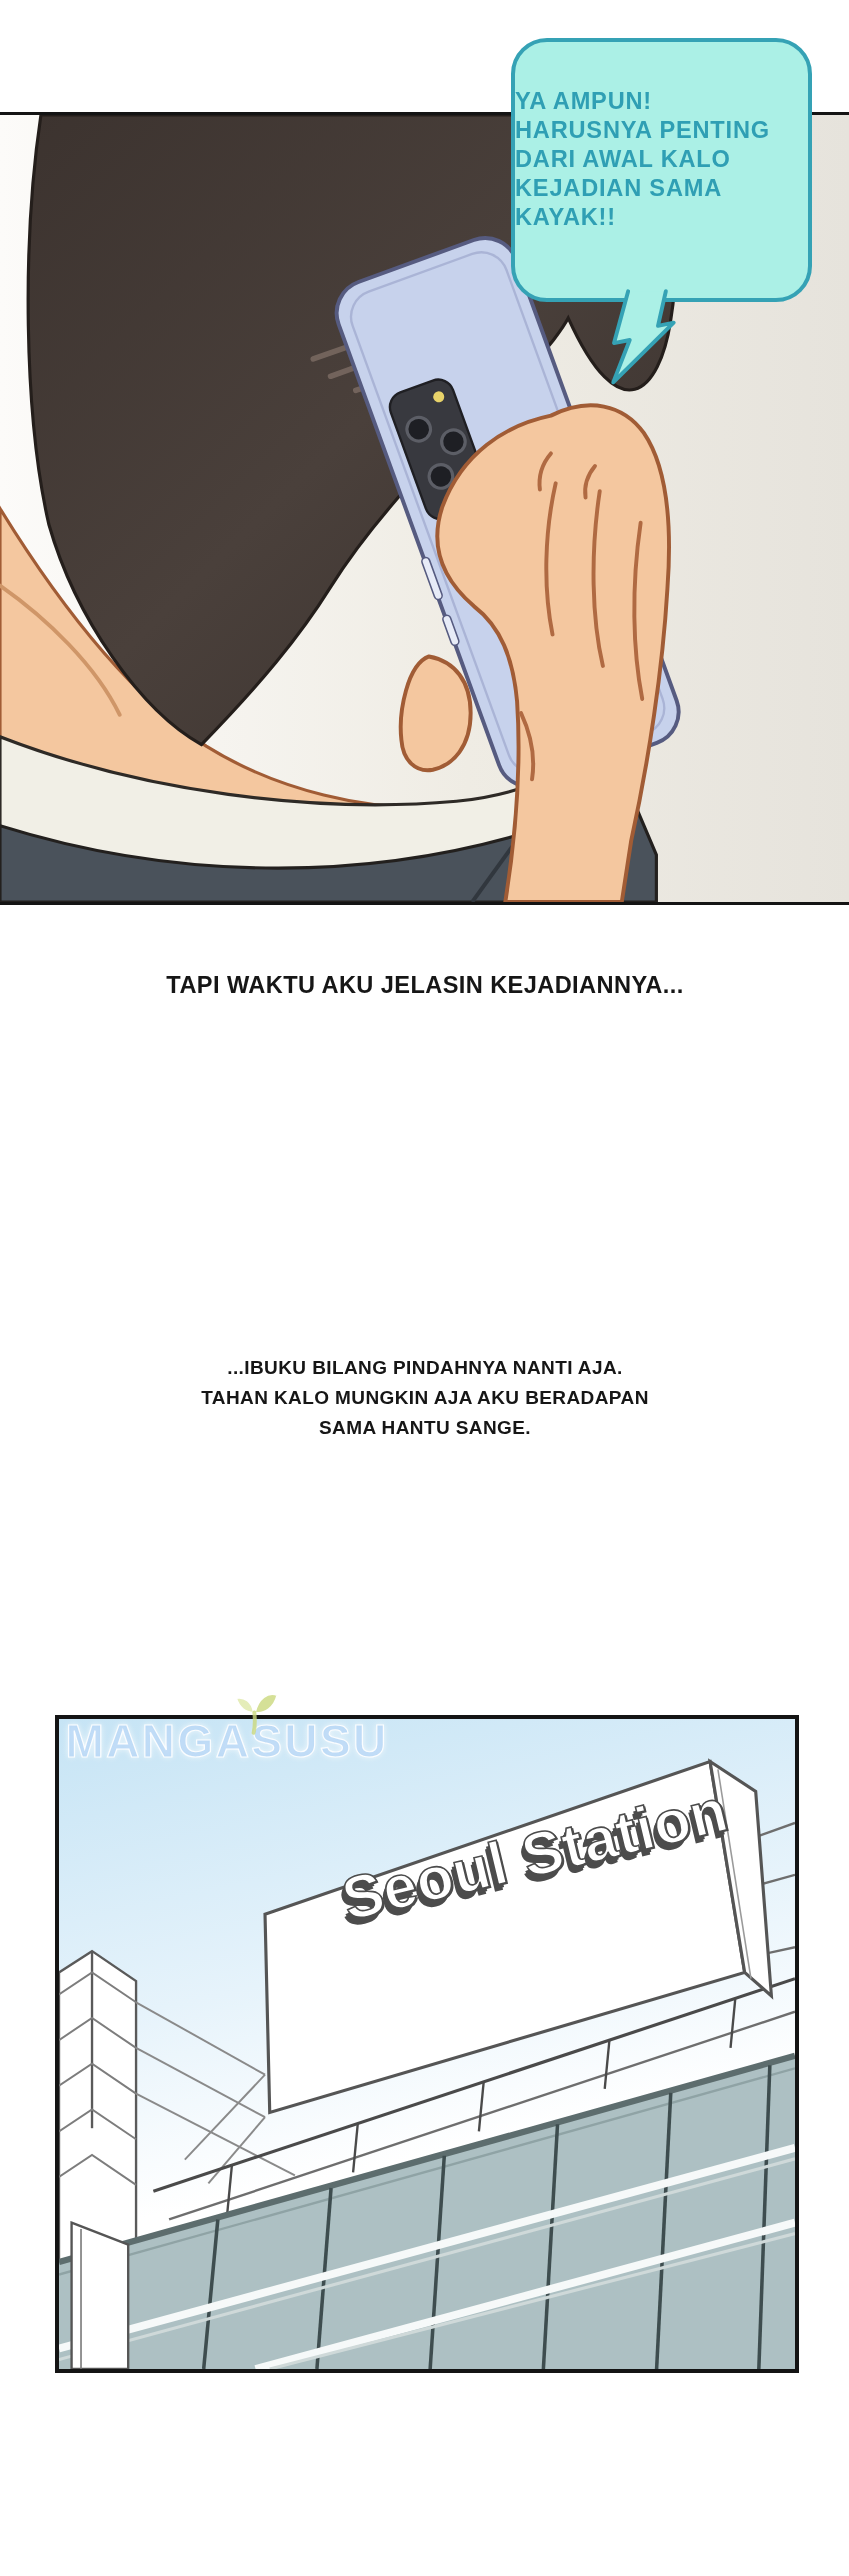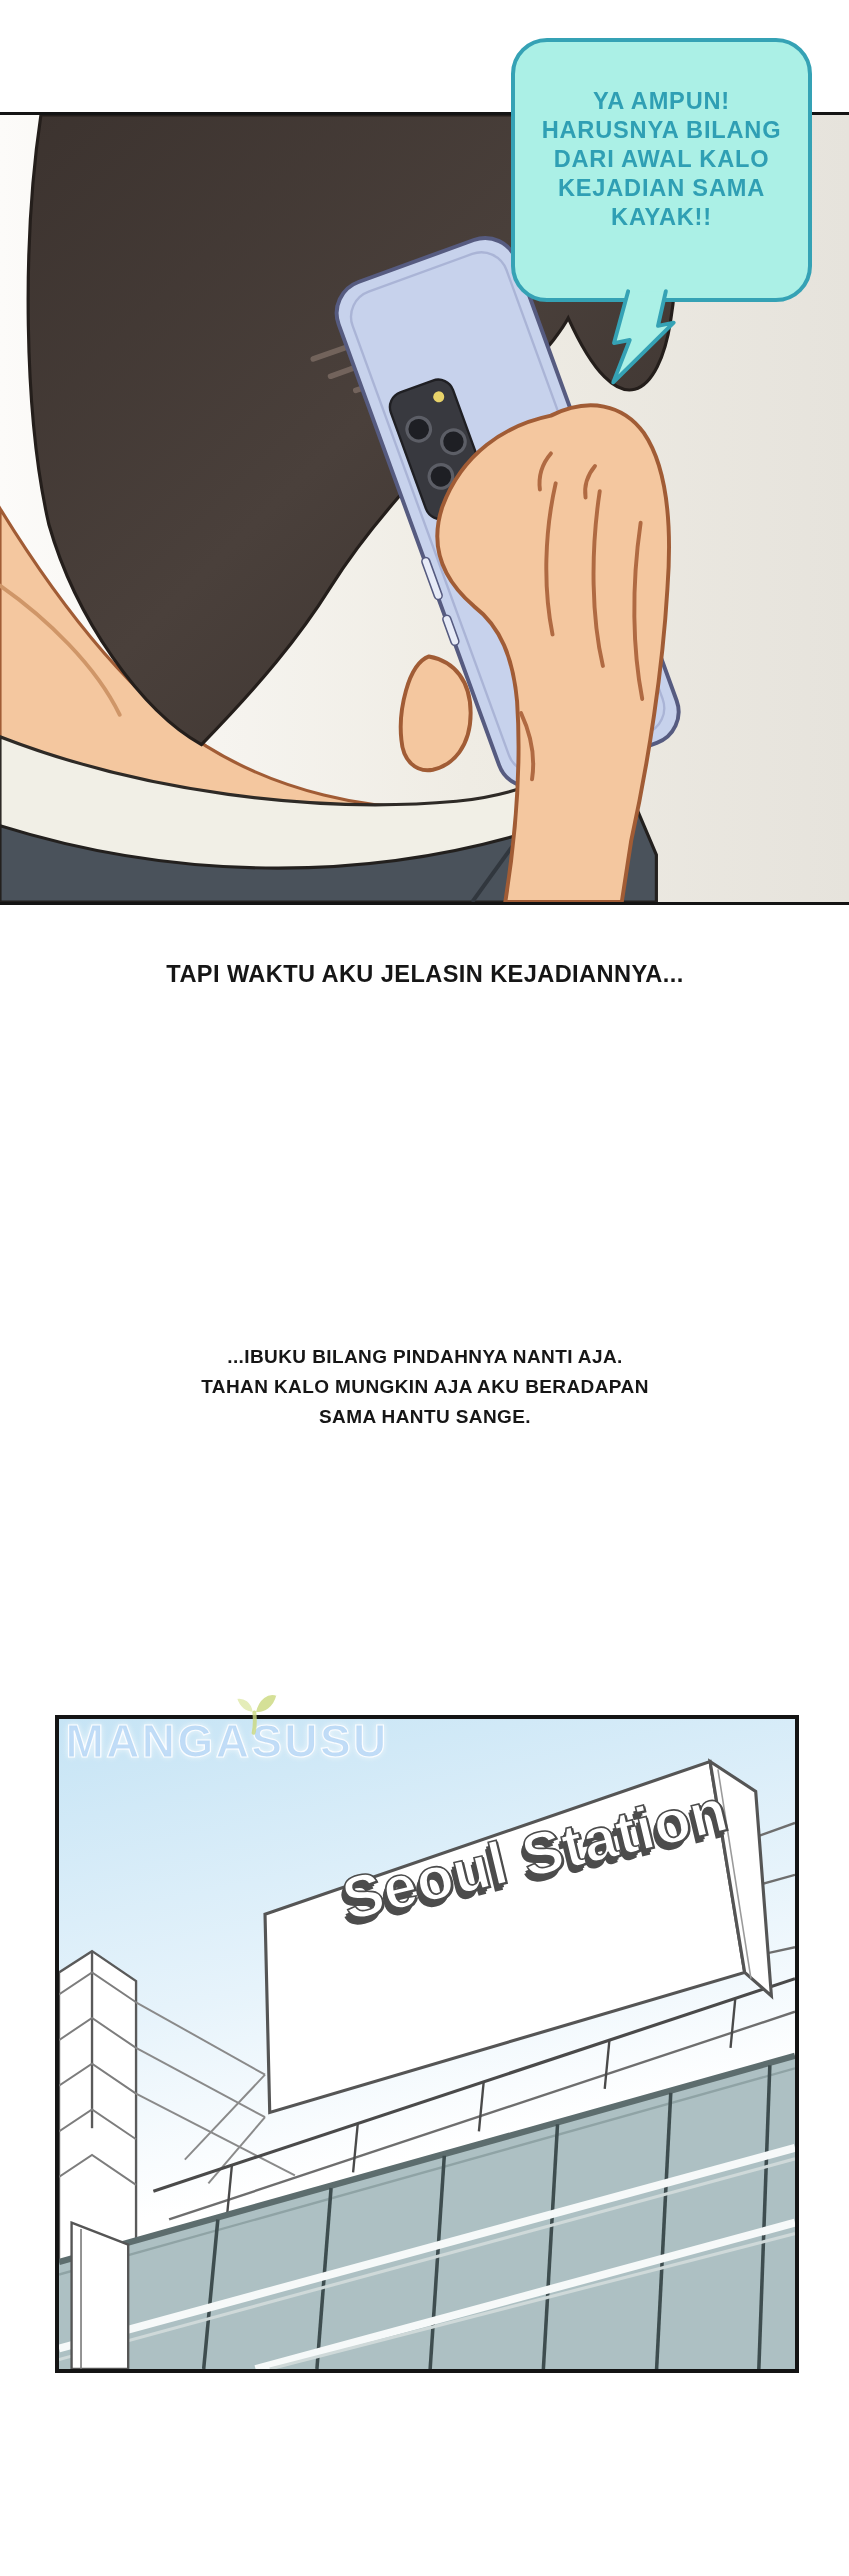--- a/index.html
+++ b/index.html
@@ -10,28 +10,28 @@
   
   #panel1{left:0;top:112px;width:850px;height:787px;
           border-top:3.9px solid #141414;border-bottom:3.9px solid #141414;
           overflow:hidden;z-index:1;}
   #panel1 svg{display:block;}
 
   
   #bubble{left:511px;top:38px;width:301px;height:264px;box-sizing:border-box;
           background:#abf0e6;border:4.7px solid #35a2b5;border-radius:36px;
           z-index:5;display:flex;flex-direction:column;justify-content:center;
-          align-items:center;padding-bottom:20.5px;}
+          align-items:flex-start;padding-bottom:20.5px;}
   #bubble .line{display:block;text-align:center;color:#2f9fb4;font-weight:bold;
           font-size:23.6px;line-height:29px;letter-spacing:0.8px;white-space:nowrap;}
   #bubble-tail{left:602px;top:285px;z-index:6;}
 
   
   .narration{left:0;width:850px;text-align:center;color:#161616;
-             font-weight:bold;z-index:2;}
+             font-weight:bold;z-index:2;margin-top:11px;}
   #narration1{top:961px;font-size:23.6px;letter-spacing:0.4px;}
   #narration2{top:1342px;font-size:19px;line-height:30px;letter-spacing:0.4px;}
   .narration .line{display:block;white-space:nowrap;}
 
   
   #panel2{left:55px;top:1715px;width:736px;height:650px;box-sizing:content-box;
           border:4.7px solid #141414;overflow:hidden;z-index:1;}
   #sign-text{left:290px;top:1879px;width:504px;text-align:center;z-index:2;
           transform:rotate(-13.5deg);transform-origin:left center;
           font-size:60px;font-weight:bold;color:#ffffff;letter-spacing:0.8px;
@@ -114,21 +114,21 @@
       <path d="M814,518 C 802,600 804,680 816,742"></path>
       <path d="M700,430 C 688,444 684,460 686,476"></path>
       <path d="M756,446 C 746,458 742,472 744,486"></path>
       <path d="M662,760 C 676,790 680,818 676,844"></path>
     </g>
   </svg>
 </div>
 
 <div id="bubble" class="abs">
   <span class="line">YA AMPUN!</span>
-  <span class="line">HARUSNYA BILANG</span>
+  <span class="line">HARUSNYA PENTING</span>
   <span class="line">DARI AWAL KALO</span>
   <span class="line">KEJADIAN SAMA</span>
   <span class="line">KAYAK!!</span>
 </div>
 <svg id="bubble-tail" class="abs" width="79" height="106" viewBox="0 0 100 135">
   <polygon points="33,8 81,8 71,52 91,48 14,124 35,70 15,74" fill="#abf0e6"></polygon>
   <path d="M33,8 L15,74 L35,70 L14,124 L91,48 L71,52 L81,8" fill="none" stroke="#35a2b5" stroke-width="5" stroke-linejoin="round" stroke-linecap="round"></path>
 </svg>
 
 <div id="narration1" class="abs narration">

